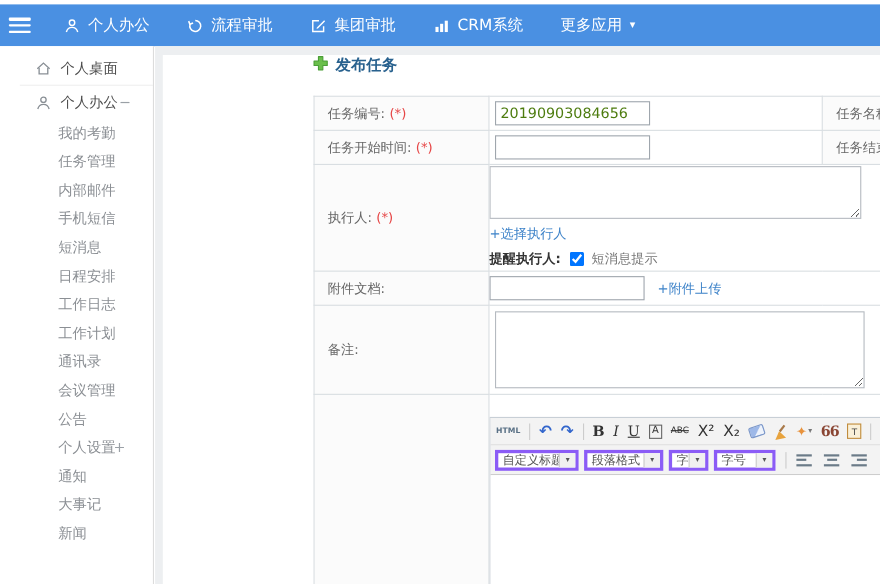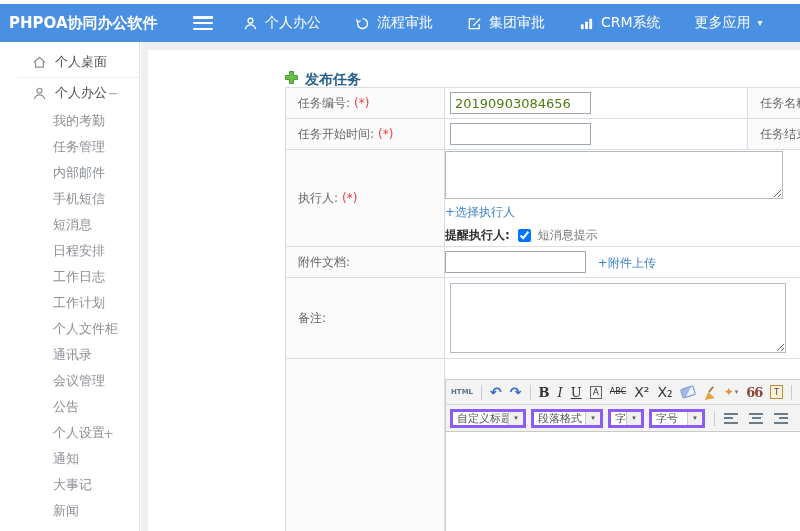--- a/index.html
+++ b/index.html
@@ -17,21 +17,21 @@
   
   .sidebar{position:absolute;left:0;top:42px;width:140px;bottom:0;background:#fff;border-right:1px solid #dcdcdc;padding-top:5px;box-sizing:border-box;padding-left:18px;}
   .side-root{position:relative;height:30px;display:flex;align-items:center;gap:8px;padding-left:14px;font-size:13px;color:#4d4d4d;cursor:pointer;}
   .side-root.first{border-bottom:1px solid #efefef;}
   .side-sub{position:relative;height:26px;display:flex;align-items:center;padding-left:35px;font-size:13px;color:#8b8f94;cursor:pointer;}
   .toggle{position:absolute;right:20px;color:#9aa0a6;font-size:13px;}
   .sideicon{width:15px;height:15px;flex:0 0 15px;}
   
   .main{position:absolute;left:141px;top:42px;right:0;bottom:0;background:#edeff1;}
   .panel{position:absolute;left:7px;top:8px;width:780px;height:600px;background:#fff;}
-  .form-title{position:absolute;left:136px;top:20px;display:flex;align-items:center;gap:6px;}
+  .form-title{position:absolute;left:136px;top:0;display:flex;align-items:center;gap:6px;}
   .form-title .txt{font-size:14px;font-weight:bold;color:#28618e;}
   
   .form-table{position:absolute;left:137px;top:37px;border-collapse:collapse;table-layout:fixed;}
   .form-table td{border:1px solid #d9dee2;font-size:12px;vertical-align:middle;padding:0;}
   td.lbl{background:#fbfbfb;color:#666;padding-left:12px;}
   td.lbl .req{color:#e64545;margin-left:4px;}
   td.val{background:#fff;}
   td.lbl.bottom{vertical-align:bottom;padding-bottom:14px;}
   .ipt{width:131px;height:18px;border:1px solid #9fa6ad;margin-left:5px;font-size:13px;color:#4d7c0f;padding:1px 4px;font-family:inherit;}
   .ta{border:1px solid #b5bac0;font-family:inherit;font-size:12px;color:#333;}
@@ -88,21 +88,20 @@
   .al.right{background:linear-gradient(#6b7b88,#6b7b88) left 0/14px 2px no-repeat,
                linear-gradient(#6b7b88,#6b7b88) right 4.5px/9px 2px no-repeat,
                linear-gradient(#6b7b88,#6b7b88) left 9px/14px 2px no-repeat;}
 </style>
 </head>
 <body>
 
 <div class="screen">
 
   <div class="topbar">
-    <div class="brand">PHPOA协同办公软件</div>
     <div class="hamburger">
         <i></i>
         <i></i>
         <i></i>
       </div>
     <div class="topnav">
       <div class="nav-item">
         <span class="sideicon">
           <svg viewBox="0 0 16 16" width="15" height="15">
               <circle cx="8" cy="5" r="2.6" fill="none" stroke="#fff" stroke-width="1.4"></circle>
@@ -182,23 +181,20 @@
         <span>短消息</span>
       </div>
     <div class="side-sub">
         <span>日程安排</span>
       </div>
     <div class="side-sub">
         <span>工作日志</span>
       </div>
     <div class="side-sub">
         <span>工作计划</span>
-      </div>
-    <div class="side-sub">
-        <span>个人文件柜</span>
       </div>
     <div class="side-sub">
         <span>通讯录</span>
       </div>
     <div class="side-sub">
         <span>会议管理</span>
       </div>
     <div class="side-sub">
         <span>公告</span>
       </div>

